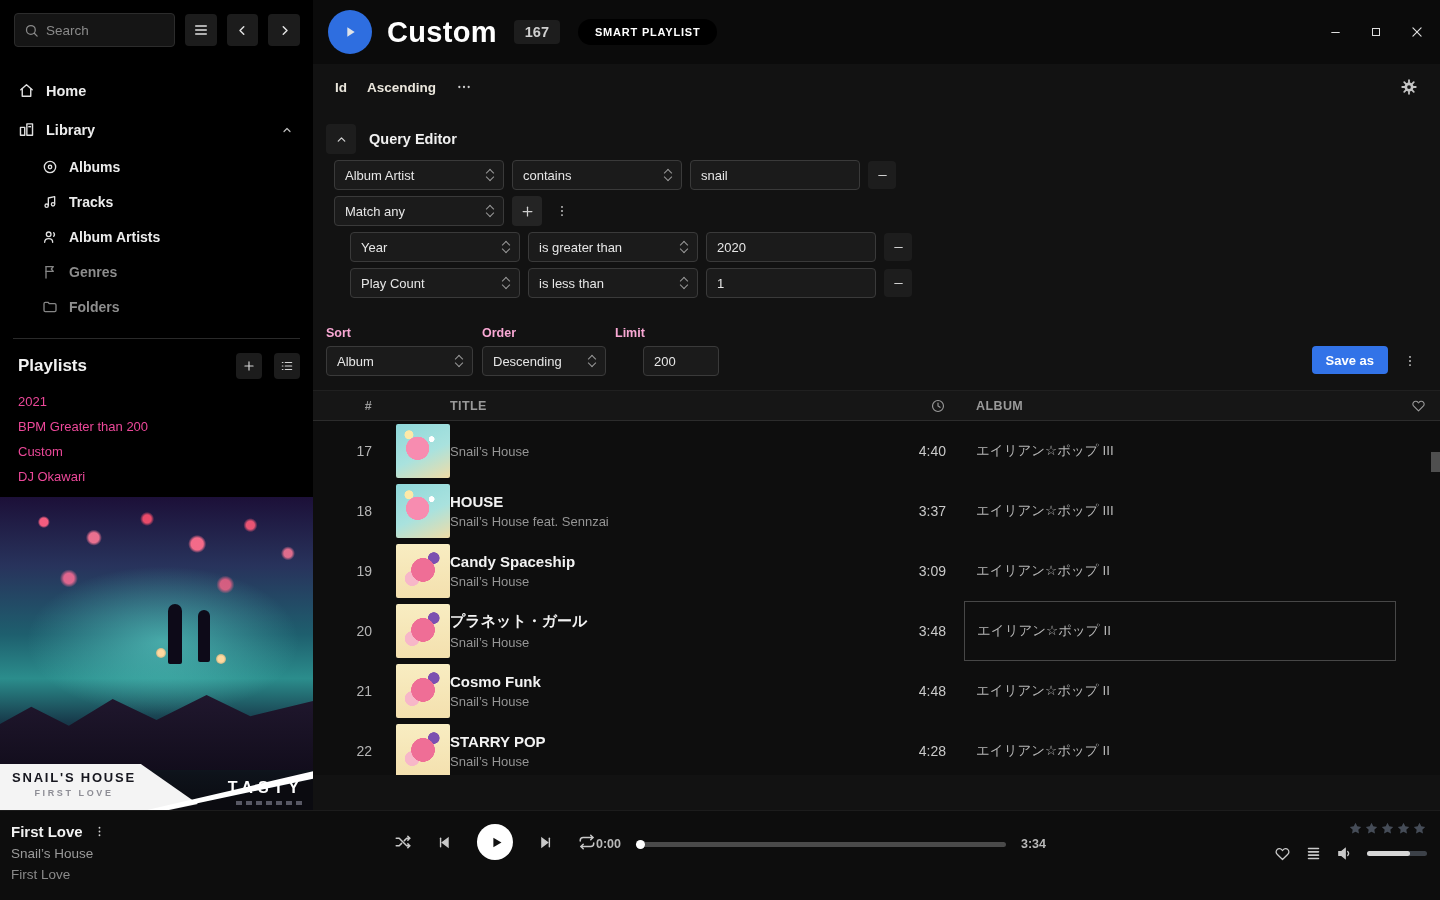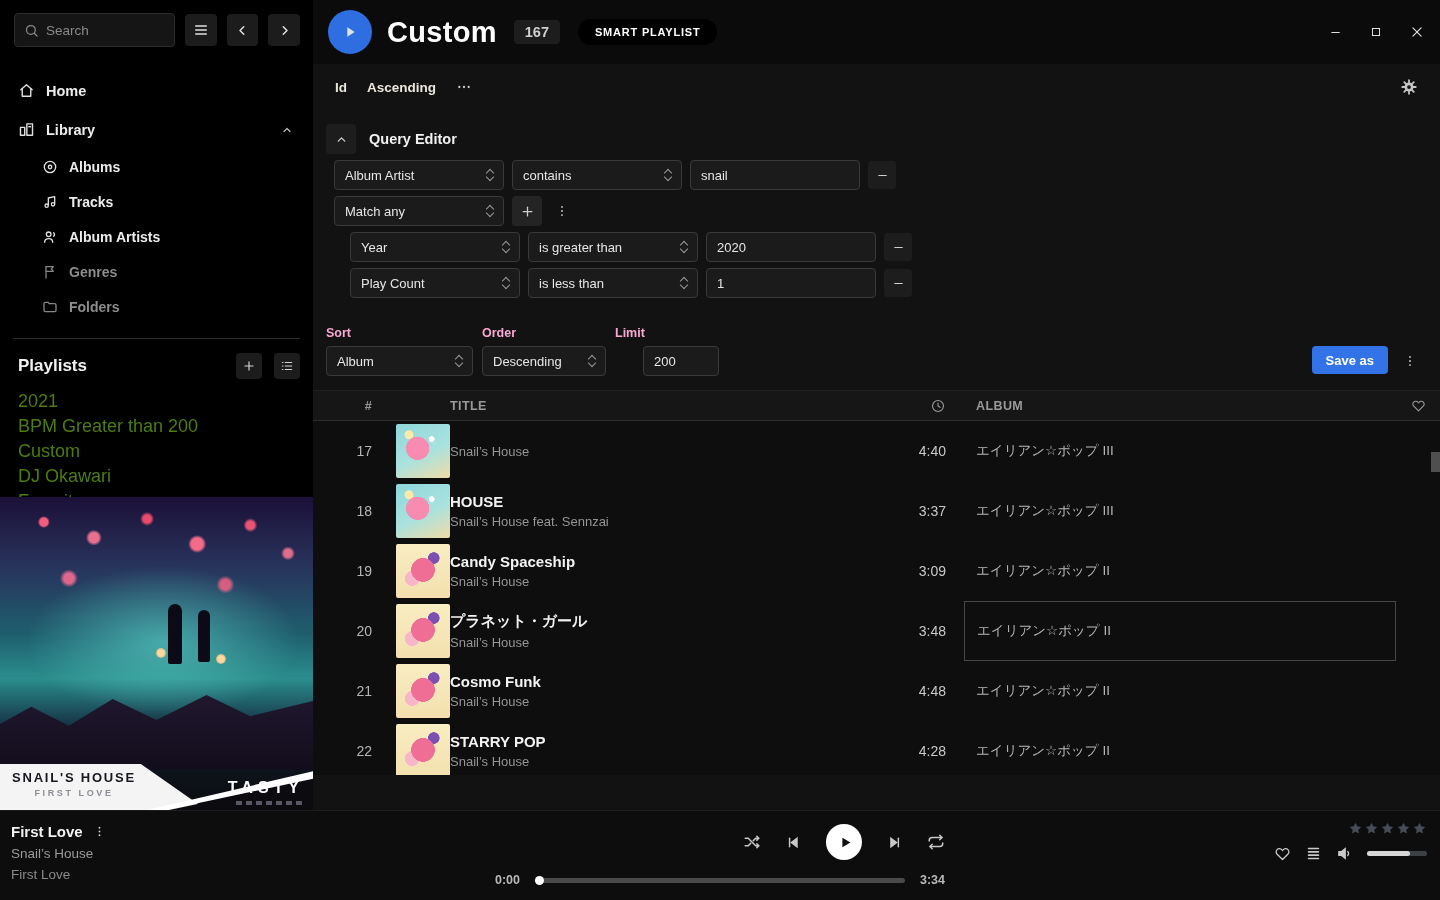--- a/index.html
+++ b/index.html
@@ -20,21 +20,21 @@
   .nav-item.sub { padding-left:42px; height:35px; font-size:14px; }
   .nav-item.dim { color:#8d8d8d; }
   .nav-item .chev { margin-left:auto; color:#bdbdbd; }
   .nav-ico { color:inherit; opacity:.95; }
   .divider { border-top:1px solid #2a2a2a; margin:14px 13px 0 13px; }
   .pl-head { display:flex; align-items:center; padding:0 13px 0 18px; margin-top:14px; }
   .pl-title { font-size:17px; font-weight:800; color:#f2f2f2; }
   .pl-btns { margin-left:auto; display:flex; gap:12px; }
   .pl-btn { width:26px; height:26px; background:#1c1c1c; border-radius:4px; display:flex; align-items:center; justify-content:center; color:#d5d5d5; cursor:pointer; }
   .pl-list { margin-top:10px; }
-  .pl-item { padding:0 18px; height:25px; display:flex; align-items:center; font-size:18px; color:#4d7c0f; cursor:pointer; }
+  .pl-item { padding:0 18px; height:25px; display:flex; align-items:center; font-size:13px; color:#ec4899; cursor:pointer; }
 
   
   .artwork { position:absolute; left:0; bottom:0; width:313px; height:313px; overflow:hidden; }
   .art-sky { position:absolute; inset:0; background:
       radial-gradient(circle at 14% 8%, rgba(255,96,130,.95) 0 4px, rgba(255,96,130,0) 6px),
       radial-gradient(circle at 30% 13%, rgba(255,120,150,.9) 0 5px, rgba(255,120,150,0) 8px),
       radial-gradient(circle at 47% 7%, rgba(255,80,110,.9) 0 4px, rgba(255,80,110,0) 7px),
       radial-gradient(circle at 63% 15%, rgba(255,110,140,.95) 0 6px, rgba(255,110,140,0) 9px),
       radial-gradient(circle at 80% 9%, rgba(255,90,120,.9) 0 4px, rgba(255,90,120,0) 7px),
       radial-gradient(circle at 92% 18%, rgba(255,120,150,.85) 0 4px, rgba(255,120,150,0) 7px),
@@ -136,21 +136,21 @@
   .scroll-thumb { position:absolute; right:0; top:31px; width:9px; height:20px; background:#4f4f4f; cursor:pointer; }
 
   
   .player { position:absolute; left:0; bottom:0; width:1440px; height:90px; background:#0d0d0d; border-top:1px solid #1c1c1c; }
   .np { position:absolute; left:11px; top:12px; }
   .np-title-row { display:flex; align-items:center; gap:10px; }
   .np-title { font-size:15px; font-weight:700; color:#f2f2f2; }
   .np-kebab { color:#cfcfcf; cursor:pointer; display:flex; }
   .np-artist { margin-top:6px; font-size:13.5px; color:#9a9a9a; }
   .np-album { margin-top:6px; font-size:13.5px; color:#8a8a8a; }
-  .center { position:absolute; left:50%; transform:translateX(-50%); top:13px; display:flex; flex-direction:column; align-items:flex-end; }
+  .center { position:absolute; left:50%; transform:translateX(-50%); top:13px; display:flex; flex-direction:row; align-items:flex-start; }
   .ctl-row { display:flex; align-items:center; gap:24px; color:#c9c9c9; }
   .ctl { cursor:pointer; display:flex; }
   .play-circle { width:36px; height:36px; border-radius:50%; background:#fff; color:#111; display:flex; align-items:center; justify-content:center; cursor:pointer; }
   .seek-row { margin-top:13px; display:flex; align-items:center; gap:15px; font-size:12.5px; font-weight:700; color:#b9b9b9; }
   .seek { position:relative; width:370px; height:5px; background:#4a4a4a; border-radius:3px; cursor:pointer; }
   .seek-thumb { position:absolute; left:-1px; top:-2px; width:9px; height:9px; border-radius:50%; background:#fff; }
   .right-ctl { position:absolute; right:13px; top:10px; display:flex; flex-direction:column; align-items:flex-end; gap:9px; }
   .stars { display:flex; gap:1px; color:var(--star,#454c57); }
   .stars span { cursor:pointer; display:flex; }
   .misc-row { display:flex; align-items:center; gap:14px; color:#c9c9c9; }

